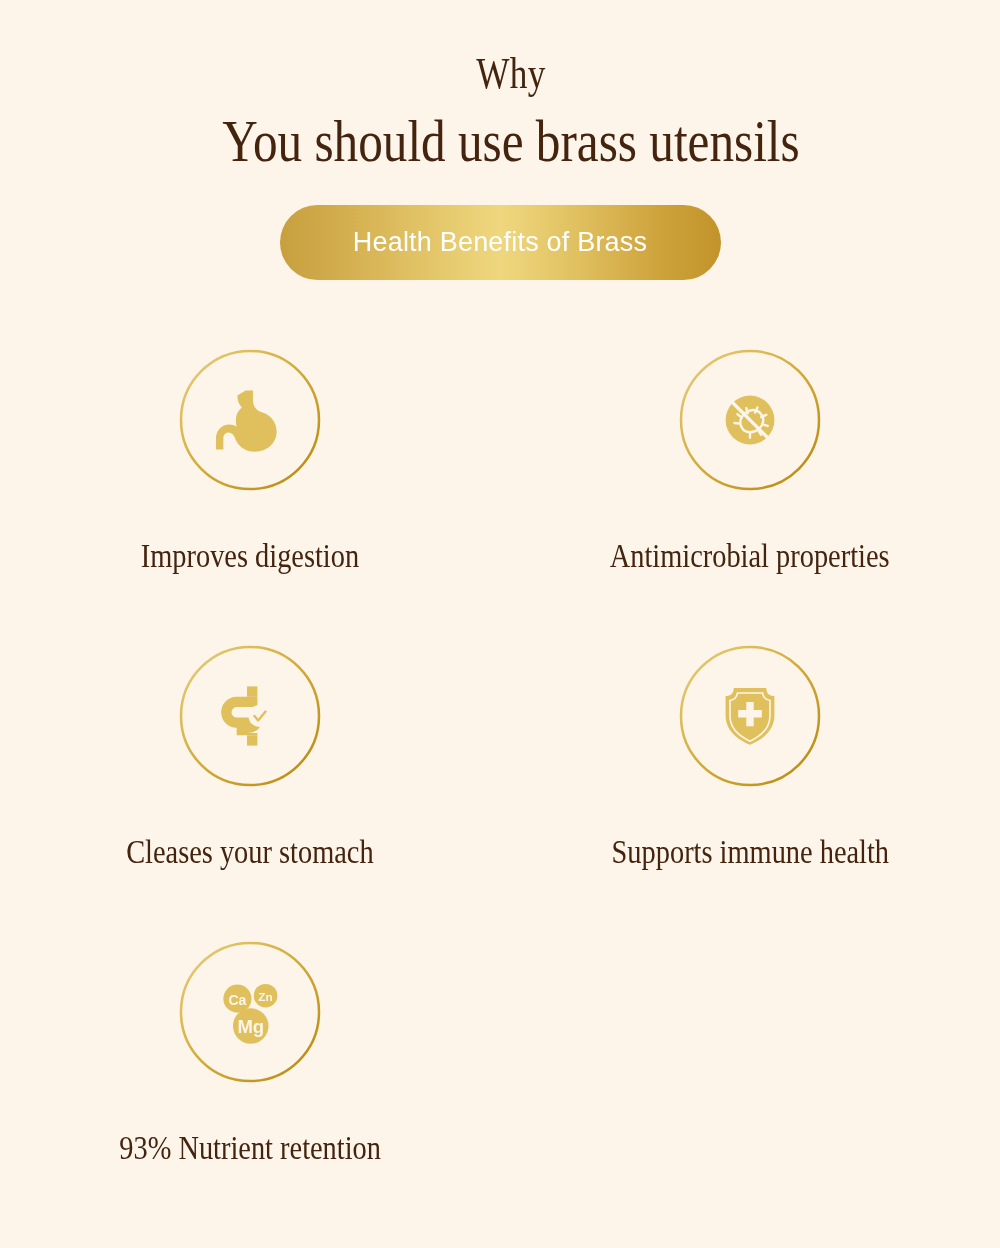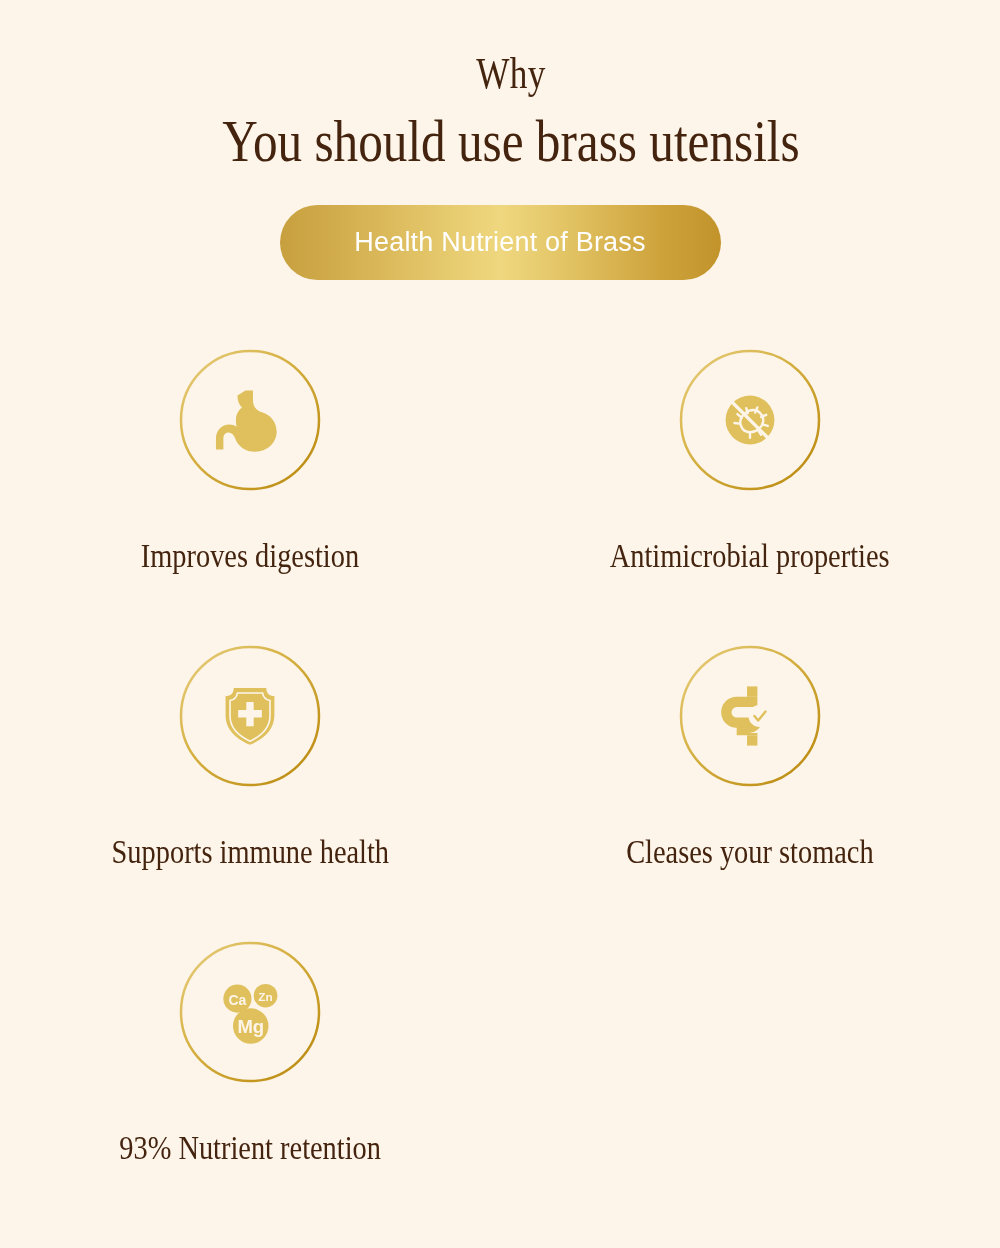--- a/index.html
+++ b/index.html
@@ -142,21 +142,21 @@
 
 <div class="page">
 
   <div class="header">
     <div class="eyebrow">Why</div>
     <div class="headline">You should use brass utensils</div>
   </div>
 
   <div class="badge-wrap">
     <div class="badge">
-      <span class="badge-text">Health Nutrient of Brass</span>
+      <span class="badge-text">Health Benefits of Brass</span>
     </div>
   </div>
 
   <div class="grid">
 
     <div class="row">
 
       <div class="cell">
         <div class="ring">
           <svg class="ring-stroke" viewBox="0 0 142 142">
@@ -212,53 +212,53 @@
     </div>
 
     <div class="row">
 
       <div class="cell">
         <div class="ring">
           <svg class="ring-stroke" viewBox="0 0 142 142">
             <circle cx="71" cy="71" r="69" fill="none" stroke="url(#rg1)" stroke-width="2.5"></circle>
           </svg>
           <svg class="glyph" viewBox="0 0 100 100">
-            <path fill="#DFC05C" d="M50 12 h22 c0 7 4 11 11 11 v26 c0 19 -14 32 -33 40
-                     c-19 -8 -33 -21 -33 -40 v-26 c7 0 11 -4 11 -11 z"></path>
-            <path fill="none" stroke="#FDF5E9" stroke-width="2.2" d="M50 19 h17 c1 6 5 9 10 10 v21 c0 16 -12 27 -27 34
-                     c-15 -7 -27 -18 -27 -34 v-21 c5 -1 9 -4 10 -10 z"></path>
-            <path fill="#FDF5E9" d="M45 31 h10 v11 h11 v10 h-11 v12 h-10 v-12 h-11 v-10 h11 z"></path>
-          </svg>
-        </div>
-        <div class="caption">Supports immune health</div>
-      </div>
-
-      <div class="cell">
-        <div class="ring">
-          <svg class="ring-stroke" viewBox="0 0 142 142">
-            <circle cx="71" cy="71" r="69" fill="none" stroke="url(#rg1)" stroke-width="2.5"></circle>
-          </svg>
-          <svg class="glyph" viewBox="0 0 100 100">
             <g fill="#DFC05C">
               <path d="M46 10 h14 v14 h-14 z"></path>
               <path d="M32 24 h28 v14 h-28 a7 7 0 0 0 0 14 h28 v14 h-28 a21 21 0 0 1 0 -42 z"></path>
               <path d="M32 52 h28 v14 h-28 z" opacity="0"></path>
               <path d="M68 52 a21 21 0 0 1 -21 21 h-15 v-14 h15 a7 7 0 0 0 7 -7 z"></path>
               <path d="M32 59 h28 v14 h-28 z" opacity="0"></path>
               <path d="M30 73 h30 v14 h-30 z" opacity="0"></path>
               <path d="M32 73 h21 a21 21 0 0 1 0 0 v0 h-21 z"></path>
               <path d="M46 76 h14 v14 h-14 z"></path>
               <path d="M32 76 h28 v-3 h-28 z"></path>
             </g>
             <circle cx="63" cy="50" r="15" fill="#FDF5E9"></circle>
             <path fill="none" stroke="#DFC05C" stroke-width="3.2" stroke-linecap="round" stroke-linejoin="round" d="M56 50 l5 6 l10 -12"></path>
           </svg>
         </div>
         <div class="caption">Cleases your stomach</div>
       </div>
+
+      <div class="cell">
+        <div class="ring">
+          <svg class="ring-stroke" viewBox="0 0 142 142">
+            <circle cx="71" cy="71" r="69" fill="none" stroke="url(#rg1)" stroke-width="2.5"></circle>
+          </svg>
+          <svg class="glyph" viewBox="0 0 100 100">
+            <path fill="#DFC05C" d="M50 12 h22 c0 7 4 11 11 11 v26 c0 19 -14 32 -33 40
+                     c-19 -8 -33 -21 -33 -40 v-26 c7 0 11 -4 11 -11 z"></path>
+            <path fill="none" stroke="#FDF5E9" stroke-width="2.2" d="M50 19 h17 c1 6 5 9 10 10 v21 c0 16 -12 27 -27 34
+                     c-15 -7 -27 -18 -27 -34 v-21 c5 -1 9 -4 10 -10 z"></path>
+            <path fill="#FDF5E9" d="M45 31 h10 v11 h11 v10 h-11 v12 h-10 v-12 h-11 v-10 h11 z"></path>
+          </svg>
+        </div>
+        <div class="caption">Supports immune health</div>
+      </div>
     </div>
 
     <div class="row">
 
 
       <div class="cell">
         <div class="ring">
           <svg class="ring-stroke" viewBox="0 0 142 142">
             <circle cx="71" cy="71" r="69" fill="none" stroke="url(#rg1)" stroke-width="2.5"></circle>
           </svg>

